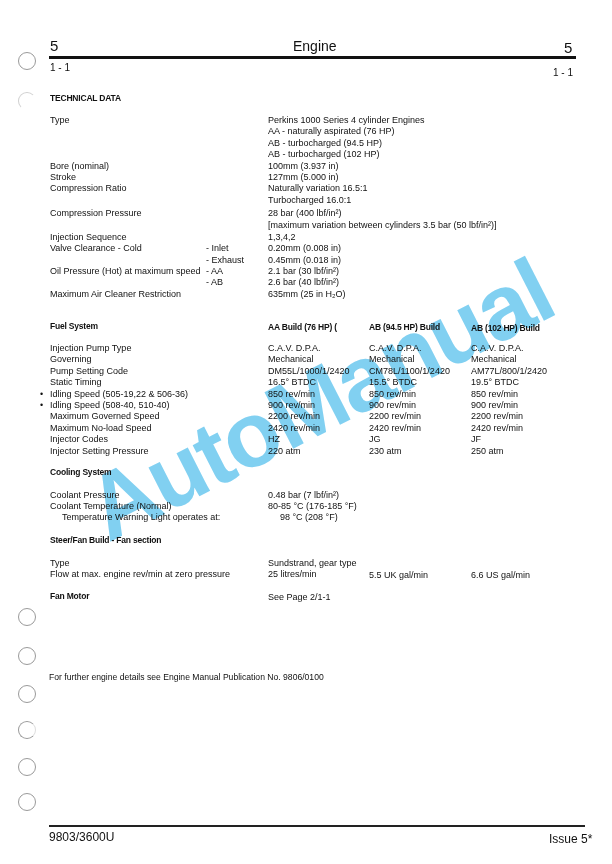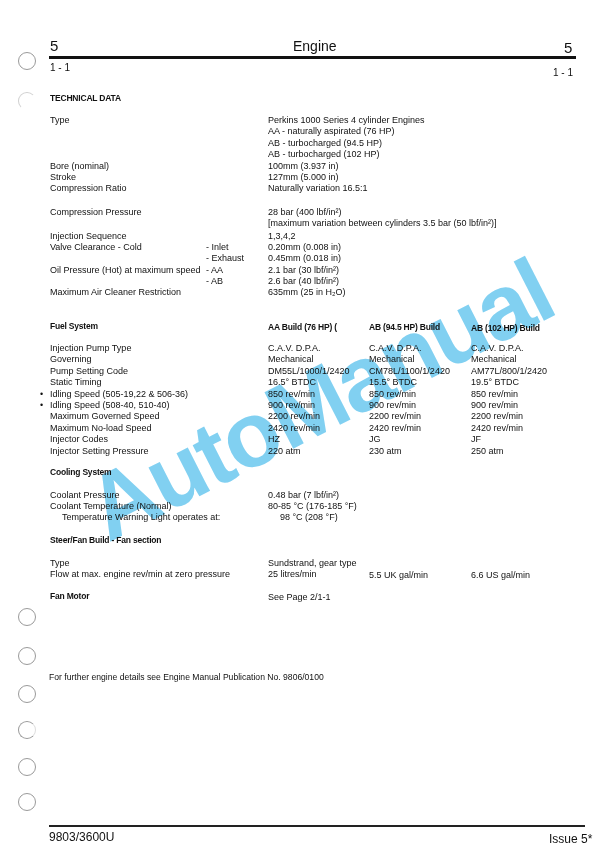--- a/index.html
+++ b/index.html
@@ -75,21 +75,26 @@
   <div class="row" style="position:relative;height:11.4px;">
       <span class="abs" style="left:0">Stroke</span>
       <span class="abs" style="left:156px"></span>
       <span class="abs" style="left:218px">127mm (5.000 in)</span>
     </div>
   <div class="row" style="position:relative;height:11.4px;">
       <span class="abs" style="left:0">Compression Ratio</span>
       <span class="abs" style="left:156px"></span>
       <span class="abs" style="left:218px">Naturally variation 16.5:1</span>
     </div>
-  <div class="row" style="position:relative;height:11.4px;margin-top:12px;">
+  <div class="row" style="position:relative;height:11.4px;">
+      <span class="abs" style="left:0"></span>
+      <span class="abs" style="left:156px"></span>
+      <span class="abs" style="left:218px">Turbocharged 16.0:1</span>
+    </div>
+  <div class="row" style="position:relative;height:11.4px;margin-top:2px;">
       <span class="abs" style="left:0">Compression Pressure</span>
       <span class="abs" style="left:156px"></span>
       <span class="abs" style="left:218px">28 bar (400 lbf/in²)</span>
     </div>
   <div class="row" style="position:relative;height:11.4px;">
       <span class="abs" style="left:0"></span>
       <span class="abs" style="left:156px"></span>
       <span class="abs" style="left:218px">[maximum variation between cylinders 3.5 bar (50 lbf/in²)]</span>
     </div>
   <div class="row" style="position:relative;height:11.4px;margin-top:1px;">

